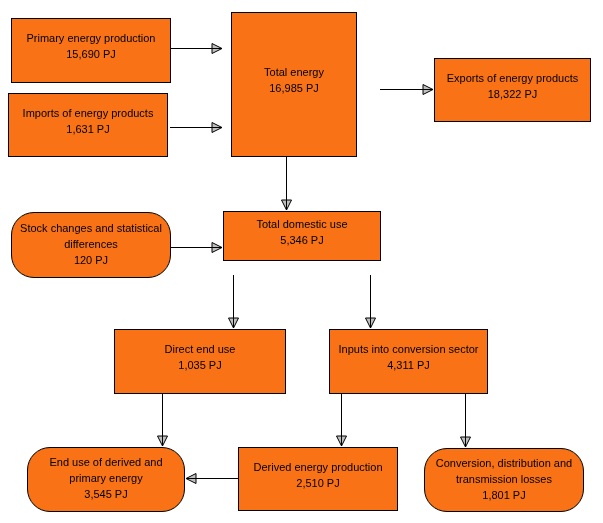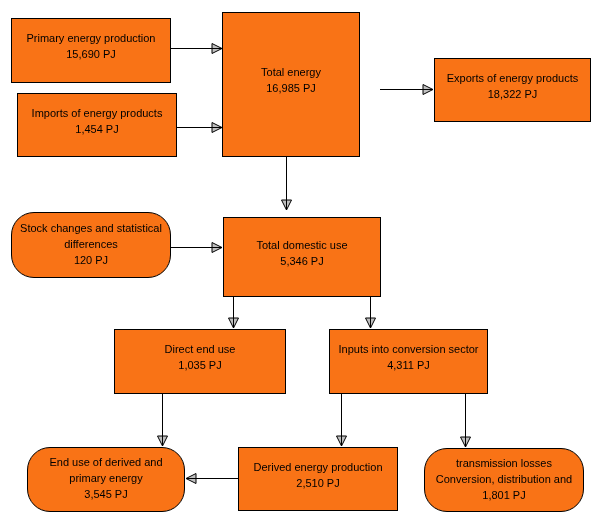--- a/index.html
+++ b/index.html
@@ -73,42 +73,42 @@
       <line x1="465.5" y1="393" x2="465.5" y2="447"></line>
       <line x1="238" y1="478.5" x2="187" y2="478.5"></line>
     </g>
   </svg>
 
   <div class="node n2" style="left:11px; top:18px; width:160px; height:65px;">
     <div class="tline">Primary energy production</div>
     <div class="tline">15,690 PJ</div>
   </div>
 
-  <div class="node n2" style="left:17px; top:93px; width:160px; height:64px;">
+  <div class="node n2" style="left:8px; top:93px; width:160px; height:64px;">
     <div class="tline">Imports of energy products</div>
-    <div class="tline">1,454 PJ</div>
+    <div class="tline">1,631 PJ</div>
   </div>
 
-  <div class="node n2" style="left:222px; top:12px; width:138px; height:145px;">
+  <div class="node n2" style="left:231px; top:12px; width:126px; height:145px;">
     <div class="tline">Total energy</div>
     <div class="tline">16,985 PJ</div>
   </div>
 
   <div class="node n2" style="left:434px; top:58px; width:157px; height:64px;">
     <div class="tline">Exports of energy products</div>
     <div class="tline">18,322 PJ</div>
   </div>
 
   <div class="node n3" style="left:11px; top:212px; width:160px; height:66px;">
     <div class="tline">Stock changes and statistical</div>
     <div class="tline">differences</div>
     <div class="tline">120 PJ</div>
   </div>
 
-  <div class="node n2" style="left:223px; top:211px; width:158px; height:80px;margin-top:6px;">
+  <div class="node n2" style="left:223px; top:211px; width:158px; height:50px;">
     <div class="tline">Total domestic use</div>
     <div class="tline">5,346 PJ</div>
   </div>
 
   <div class="node n2" style="left:114px; top:329px; width:172px; height:65px;">
     <div class="tline">Direct end use</div>
     <div class="tline">1,035 PJ</div>
   </div>
 
   <div class="node n2" style="left:329px; top:329px; width:159px; height:65px;">
@@ -121,18 +121,18 @@
     <div class="tline">primary energy</div>
     <div class="tline">3,545 PJ</div>
   </div>
 
   <div class="node n2" style="left:238px; top:447px; width:160px; height:64px;">
     <div class="tline">Derived energy production</div>
     <div class="tline">2,510 PJ</div>
   </div>
 
   <div class="node n3" style="left:424px; top:448px; width:160px; height:64px;">
+    <div class="tline">Conversion, distribution and</div>
     <div class="tline">transmission losses</div>
-    <div class="tline">Conversion, distribution and</div>
     <div class="tline">1,801 PJ</div>
   </div>
 
 </div>
 
 </body></html>

